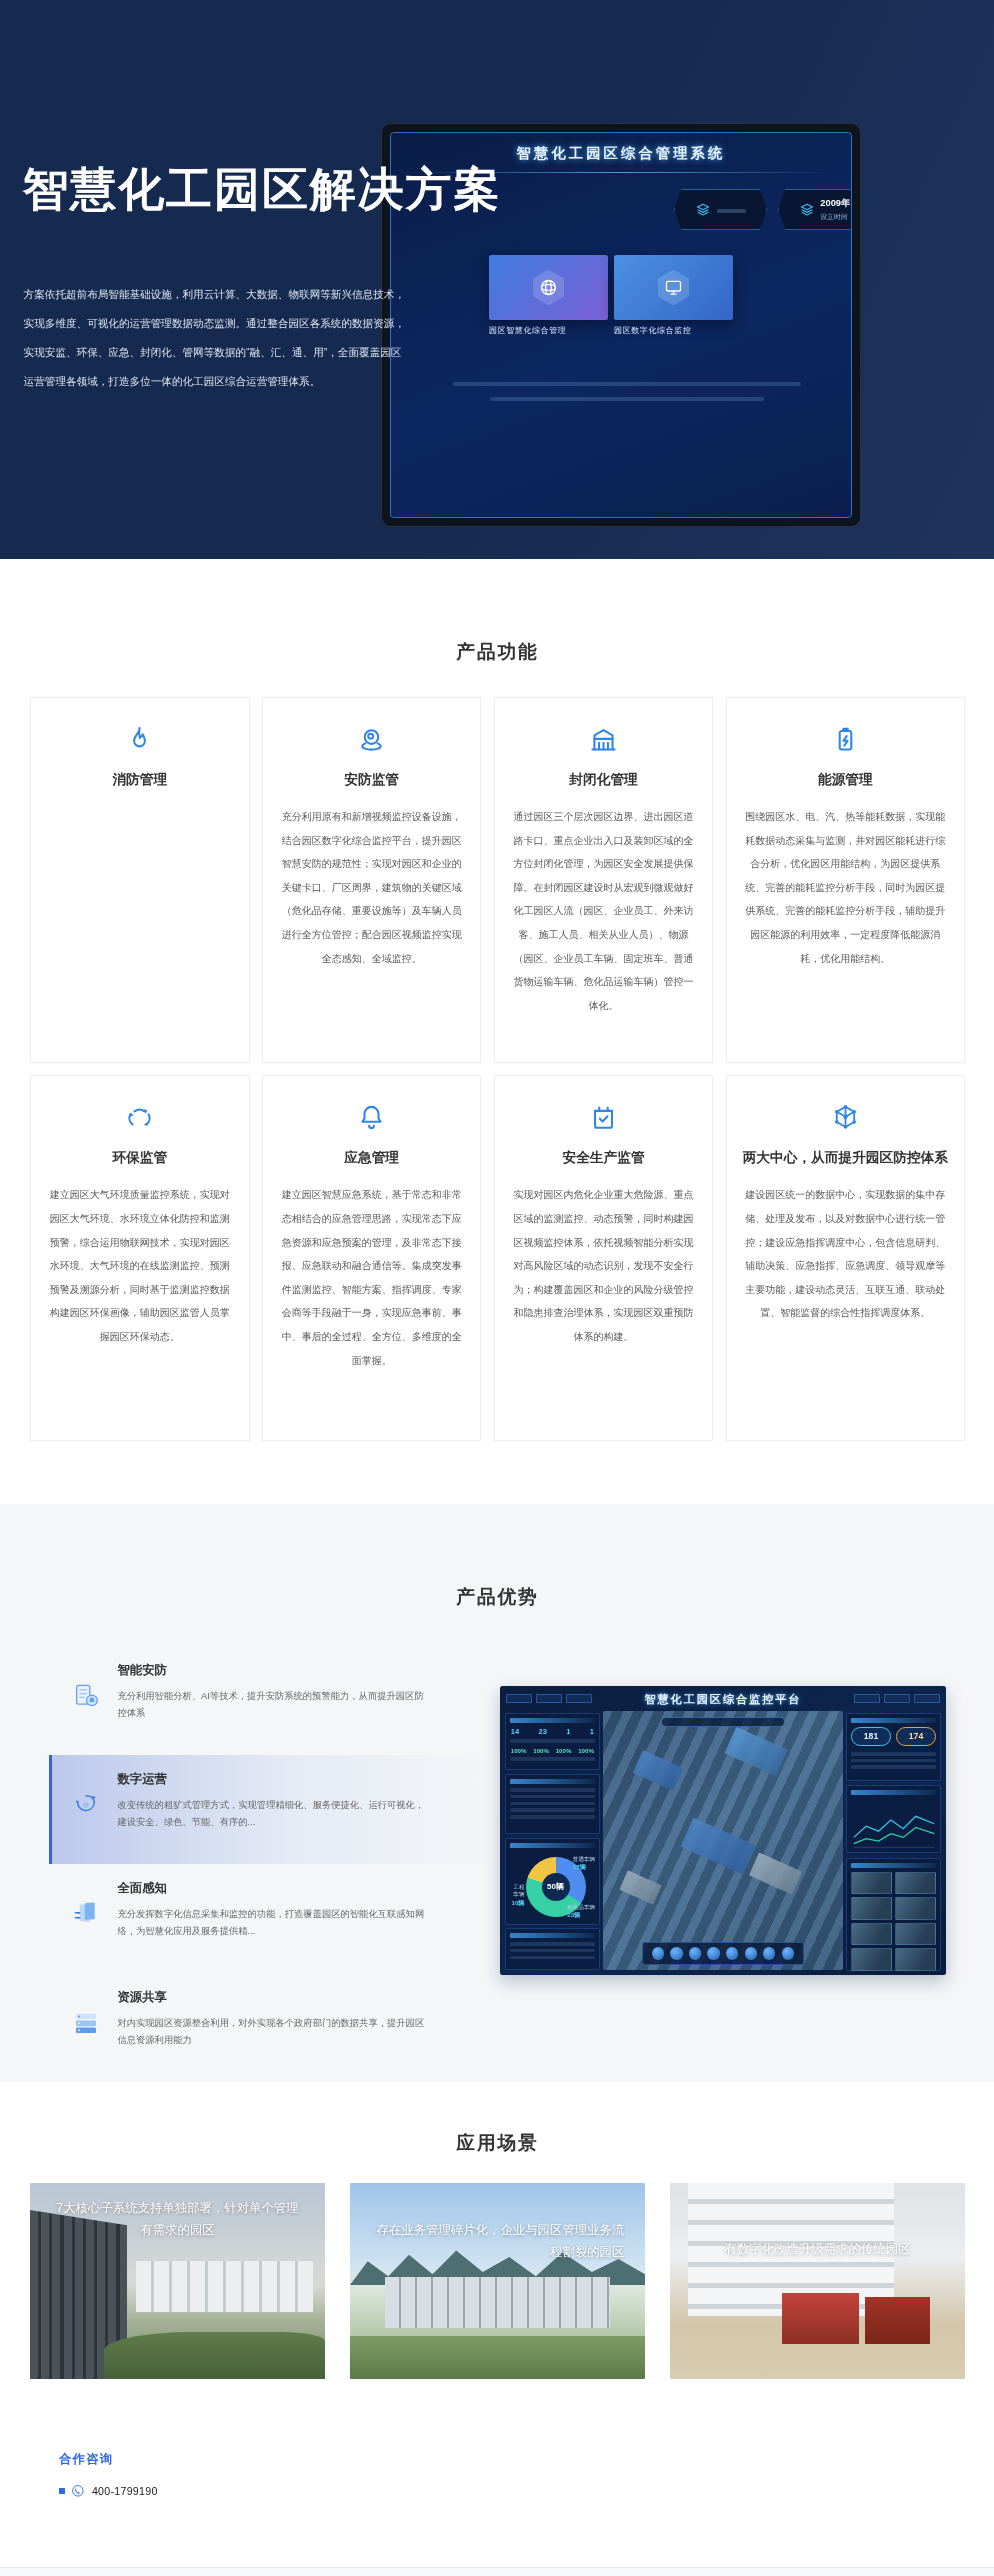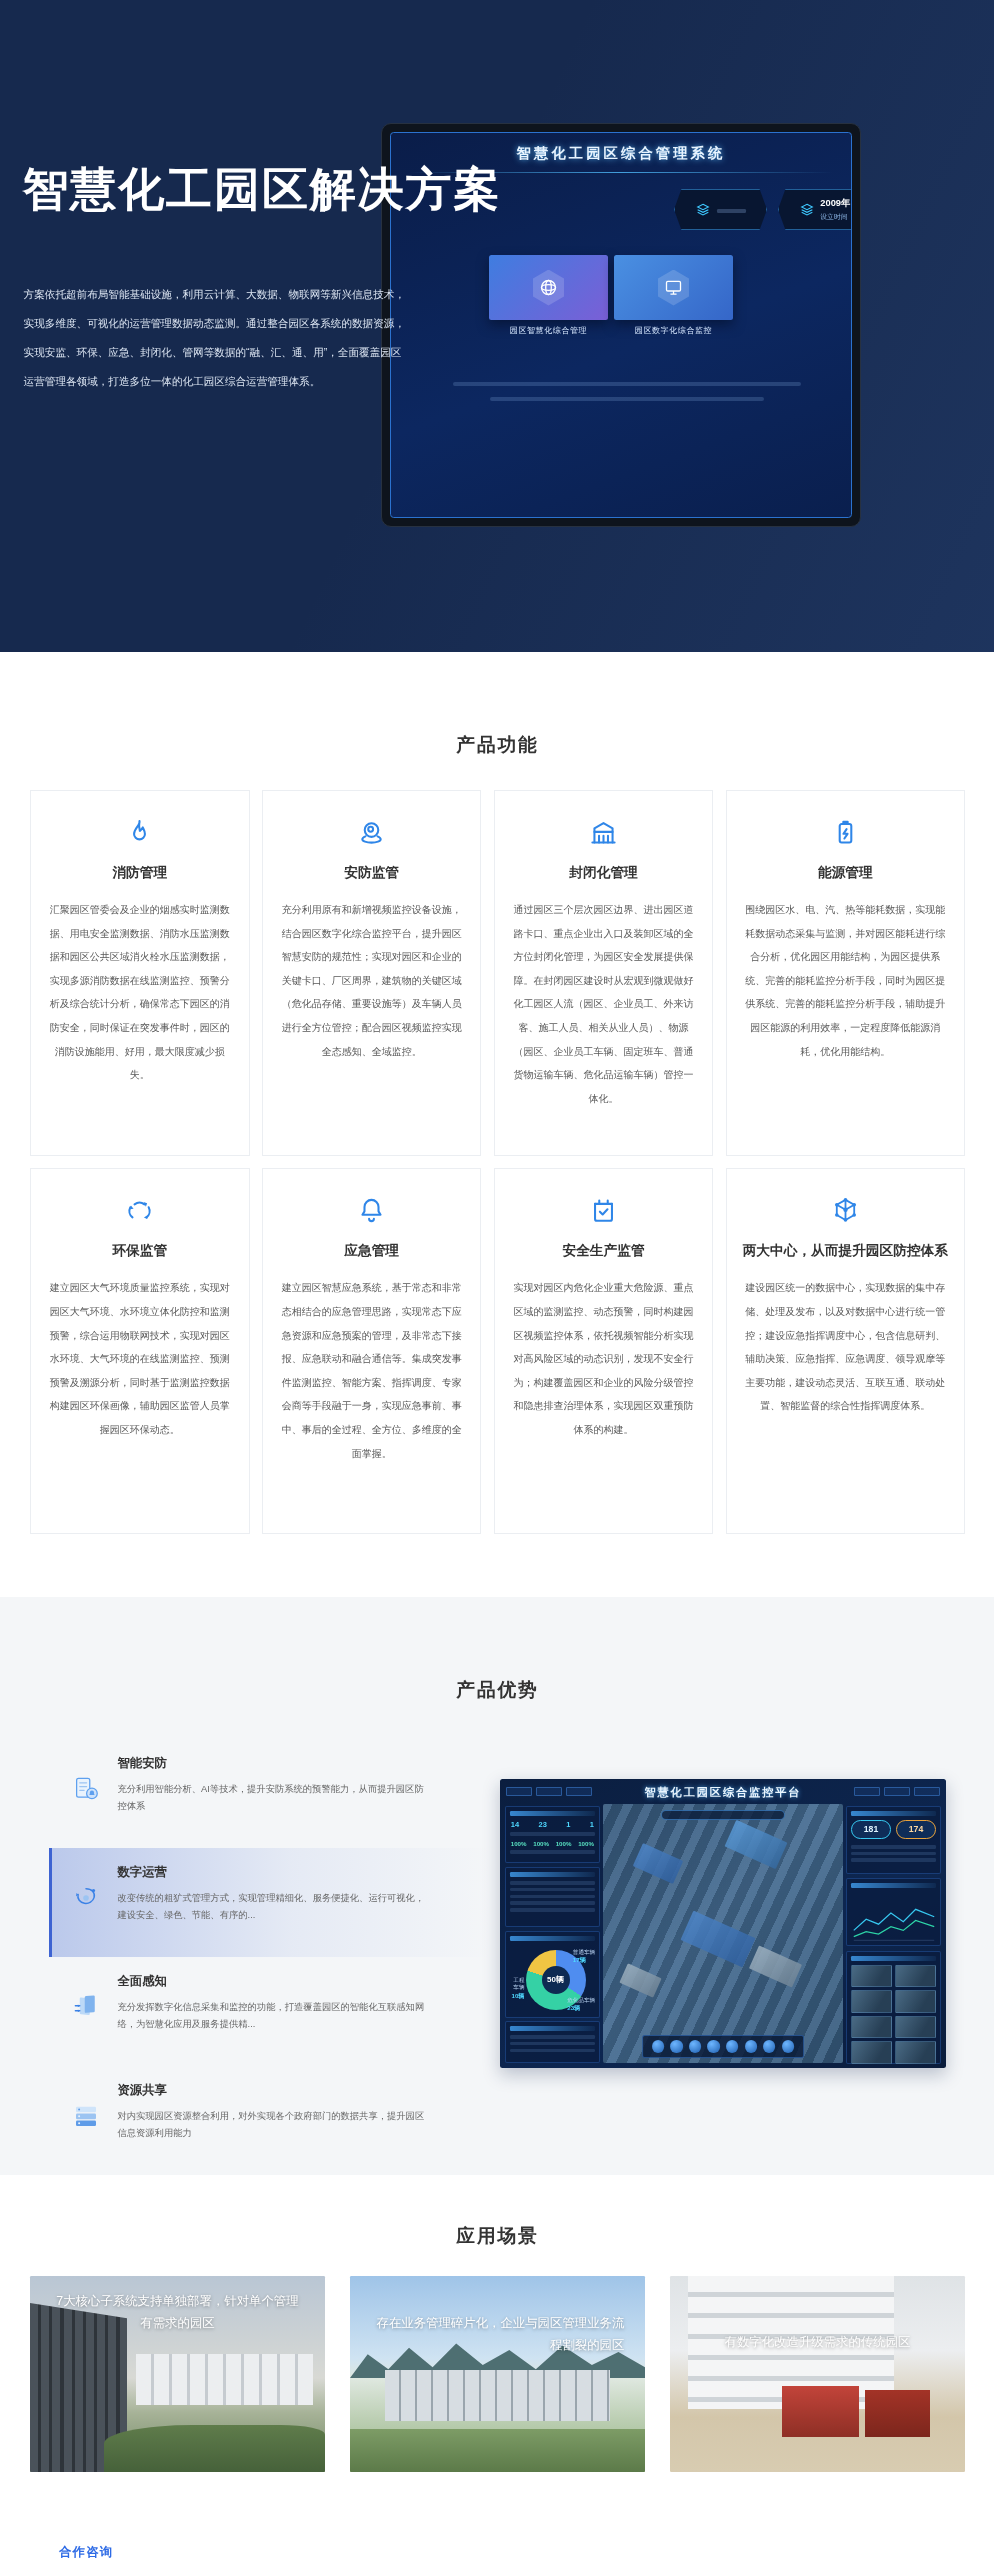--- a/index.html
+++ b/index.html
@@ -1,19 +1,19 @@
 <!DOCTYPE html>
 <html style="font-size:10px"><head>
 <meta charset="utf-8">
 <style>
   * { box-sizing: border-box; margin: 0; padding: 0; }
   body { width: 995px; background: #fff; font-family: "Liberation Sans", "DejaVu Sans", sans-serif; color: #333; }
 
   
-  .hero { position: relative; height: 652px; overflow: hidden;
+  .hero { position: relative; height: 559px; overflow: hidden;
     background: linear-gradient(115deg, #152а4d 0%, #15294d 0%, #173157 45%, #1b3a68 100%); background-color:#16294e; }
   .hero::after { content:""; position:absolute; inset:0;
     background: linear-gradient(295deg, rgba(70,110,175,.16) 0%, rgba(20,40,80,0) 55%); pointer-events:none; }
   .hero-title { position: absolute; left: 22.4px; top: 159px; z-index: 6;
     font-size: 46px; font-weight: 700; color: #ffffff; letter-spacing: 1.9px; white-space: nowrap; }
   .hero-desc { position: absolute; left: 23.6px; top: 280px; z-index: 6; width: 382px;
     font-size: 10.6px; line-height: 29px; color: #dde6f3; }
 
   .monitor { position: absolute; left: 381px; top: 123px; width: 480px; height: 404px;
     background: #0e141d; border: 0.6px solid #273140; border-radius: 10px; padding: 8px; z-index: 2; }
@@ -32,21 +32,21 @@
   .hex-badge .b-val { font-size: 9.3px; font-weight: 700; color: #fff; }
   .hex-badge .b-lab { font-size: 6.8px; color: #8fb9e8; margin-top: 1.9px; }
   .decor-bar { background: rgba(160,200,255,.45); height: 5px; width: 36px; border-radius: 1.2px; }
   .decor-bar.b2 { width: 29px; height: 4.4px; background: rgba(160,200,255,.25); margin-top: 3.1px; }
   .tile { position: absolute; top: 122px; width: 119px; height: 65px; border-radius: 2.5px;
     display: flex; align-items: center; justify-content: center;
     box-shadow: 0 5px 11.2px rgba(0,10,30,.5); }
   .tile-hex { width: 36px; height: 36px; display:flex; align-items:center; justify-content:center;
     background: rgba(255,255,255,.16);
     clip-path: polygon(50% 0, 93% 25%, 93% 75%, 50% 100%, 7% 75%, 7% 25%); }
-  .tile-label { position: absolute; top: 192px; width: 119px; text-align: center;
+  .tile-label { position: absolute; top: 192px; width: 119px; 
     font-size: 8px; color: #d7e8ff; letter-spacing: 0.6px; }
   .cap-line { position: absolute; height: 4.4px; background: rgba(140,180,230,.22); border-radius: 1.9px; }
 
   
   .features { height: 945px; background: #fff; padding-top: 80px; overflow: hidden; }
   .sec-title { text-align: center; font-size: 18.7px; font-weight: 600; color: #333; letter-spacing: 1.9px; }
   .cards { width: 935px; margin: 32px auto 0; display: grid;
     grid-template-columns: repeat(4, 1fr); gap: 12.4px; }
   .fcard { background: #fff; border: 0.6px solid #ebeef2; padding: 27px 16px 22.4px; min-height: 366px; }
   .fcard .ficon { display: flex; justify-content: center; height: 30px; }
@@ -219,21 +219,20 @@
   <h2 class="sec-title">产品功能</h2>
   <div class="cards">
 
     <div class="fcard">
       <div class="ficon">
         <svg width="29" height="29" viewBox="0 0 24 24" fill="none" stroke="#2f86e8" stroke-width="1.7" stroke-linecap="round" stroke-linejoin="round">
             <path d="M12 2.5c.8 3.5-4.5 6-4.5 10.7a4.5 4.5 0 0 0 9 0c0-2.1-.9-3.5-1.8-5.4-1 1.7-2.4 2.9-2.4 2.9s-1.1-4.3-.3-8.2z"></path>
           </svg>
       </div>
       <h3>消防管理</h3>
-      <p>汇聚园区管委会及企业的烟感实时监测数据、用电安全监测数据、消防水压监测数据和园区公共区域消火栓水压监测数据，实现多源消防数据在线监测监控、预警分析及综合统计分析，确保常态下园区的消防安全，同时保证在突发事件时，园区的消防设施能用、好用，最大限度减少损失。</p>
     </div>
 
     <div class="fcard">
       <div class="ficon">
         <svg width="29" height="29" viewBox="0 0 24 24" fill="none" stroke="#2f86e8" stroke-width="1.7" stroke-linecap="round">
             <circle cx="12" cy="10" r="5.6"></circle>
             <circle cx="11.3" cy="9.3" r="2"></circle>
             <path d="M7 15.2c-1.6.6-2.6 1.4-2.6 2.3 0 1.6 3.4 2.9 7.6 2.9s7.6-1.3 7.6-2.9c0-.9-1-1.7-2.6-2.3"></path>
           </svg>
       </div>

